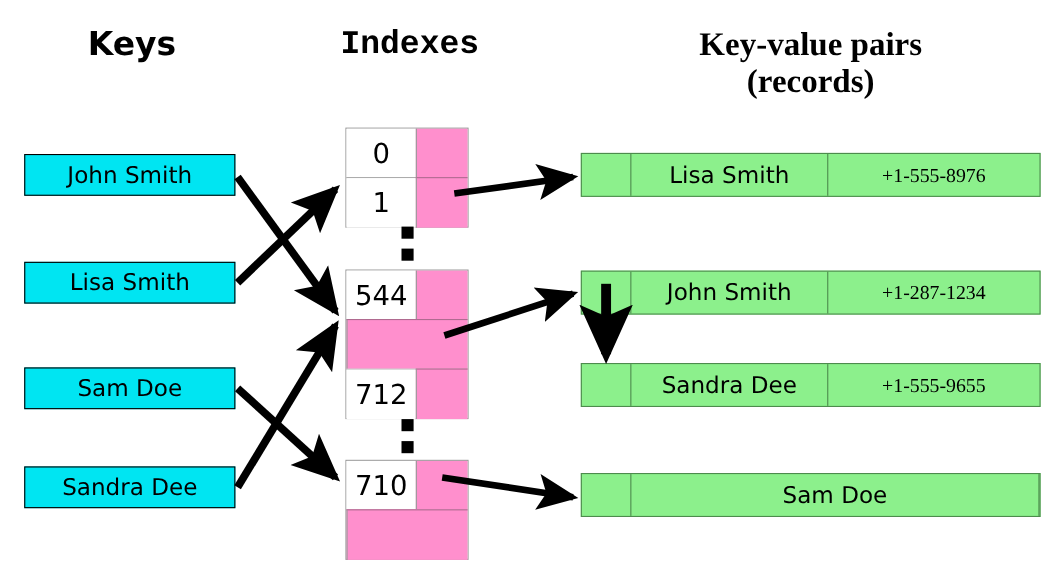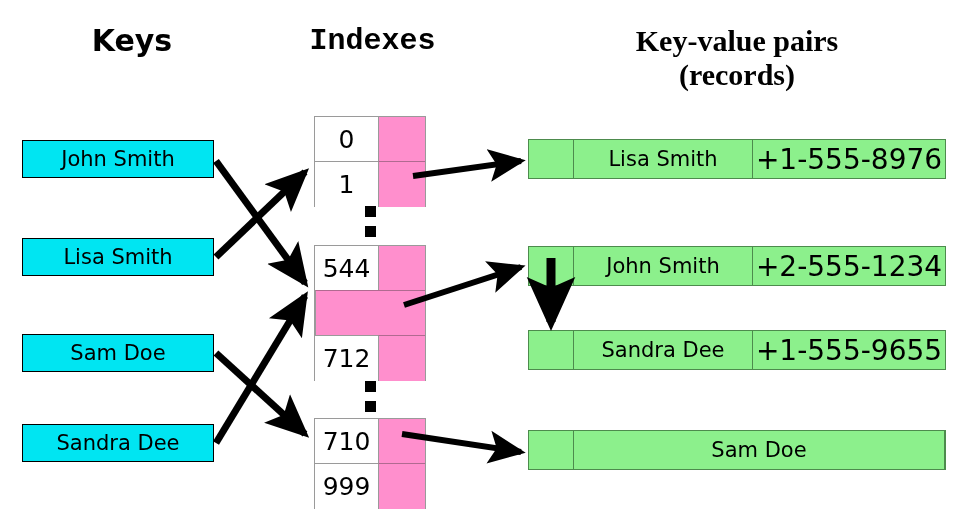--- a/index.html
+++ b/index.html
@@ -9,21 +9,21 @@
     color:#000;
   }
   #stage{position:absolute;left:0;top:0;width:953px;height:512px;}
 
   
   .col-title{
     position:absolute;text-align:center;font-weight:bold;
     font-size:30px;line-height:34px;letter-spacing:0px;color:#000;
     white-space:pre-line;
   }
-  #title-keys{left:0px;top:24px;width:240px;padding-left:12px;}
+  #title-keys{left:0px;top:24px;width:240px;}
   #title-indexes{left:255px;top:24px;width:235px;font-family:Liberation Mono, monospace;}
   #title-records{left:518px;top:24px;width:438px;font-family:Liberation Serif, serif;}
 
   
   .key-box{
     position:absolute;left:22px;width:192px;height:38px;
     background:#00e5f2;border:1.5px solid #000;
     display:flex;align-items:center;justify-content:center;
     font-size:21px;color:#000;box-sizing:border-box;
   }
@@ -64,21 +64,21 @@
   }
   .rec-ptr{width:45px;box-sizing:border-box;border-right:1.5px solid #4d8b4d;}
   .rec-name{
     flex:1;box-sizing:border-box;border-right:1.5px solid #4d8b4d;
     display:flex;align-items:center;justify-content:center;
     font-size:21px;color:#000;
   }
   .rec-phone{
     width:192px;box-sizing:border-box;
     display:flex;align-items:center;justify-content:center;
-    font-size:28px;color:#000;
+    font-size:18px;color:#000;font-family:Liberation Serif, serif;
   }
 
   svg#wires{position:absolute;left:0;top:0;width:953px;height:512px;
             pointer-events:none;}
 </style>
 </head>
 <body>
 
 <div id="stage">
 
@@ -126,35 +126,34 @@
     <i></i>
     <i></i>
   </div>
 
   <div class="idx-group" style="top:418px;height:91px">
     <div class="idx-row">
       <div class="idx-num">710</div>
       <div class="idx-slot"></div>
     </div>
     <div class="idx-row seam">
-      <div class="idx-num">999</div>
       <div class="idx-slot"></div>
     </div>
   </div>
 
   <div class="record" style="top:139px">
     <div class="rec-ptr"></div>
     <div class="rec-name">Lisa Smith</div>
     <div class="rec-phone">+1-555-8976</div>
   </div>
 
   <div class="record" style="top:246px">
     <div class="rec-ptr"></div>
     <div class="rec-name">John Smith</div>
-    <div class="rec-phone">+2-555-1234</div>
+    <div class="rec-phone">+1-287-1234</div>
   </div>
 
   <div class="record" style="top:330px">
     <div class="rec-ptr"></div>
     <div class="rec-name">Sandra Dee</div>
     <div class="rec-phone">+1-555-9655</div>
   </div>
 
   <div class="record" style="top:430px">
     <div class="rec-ptr"></div>

